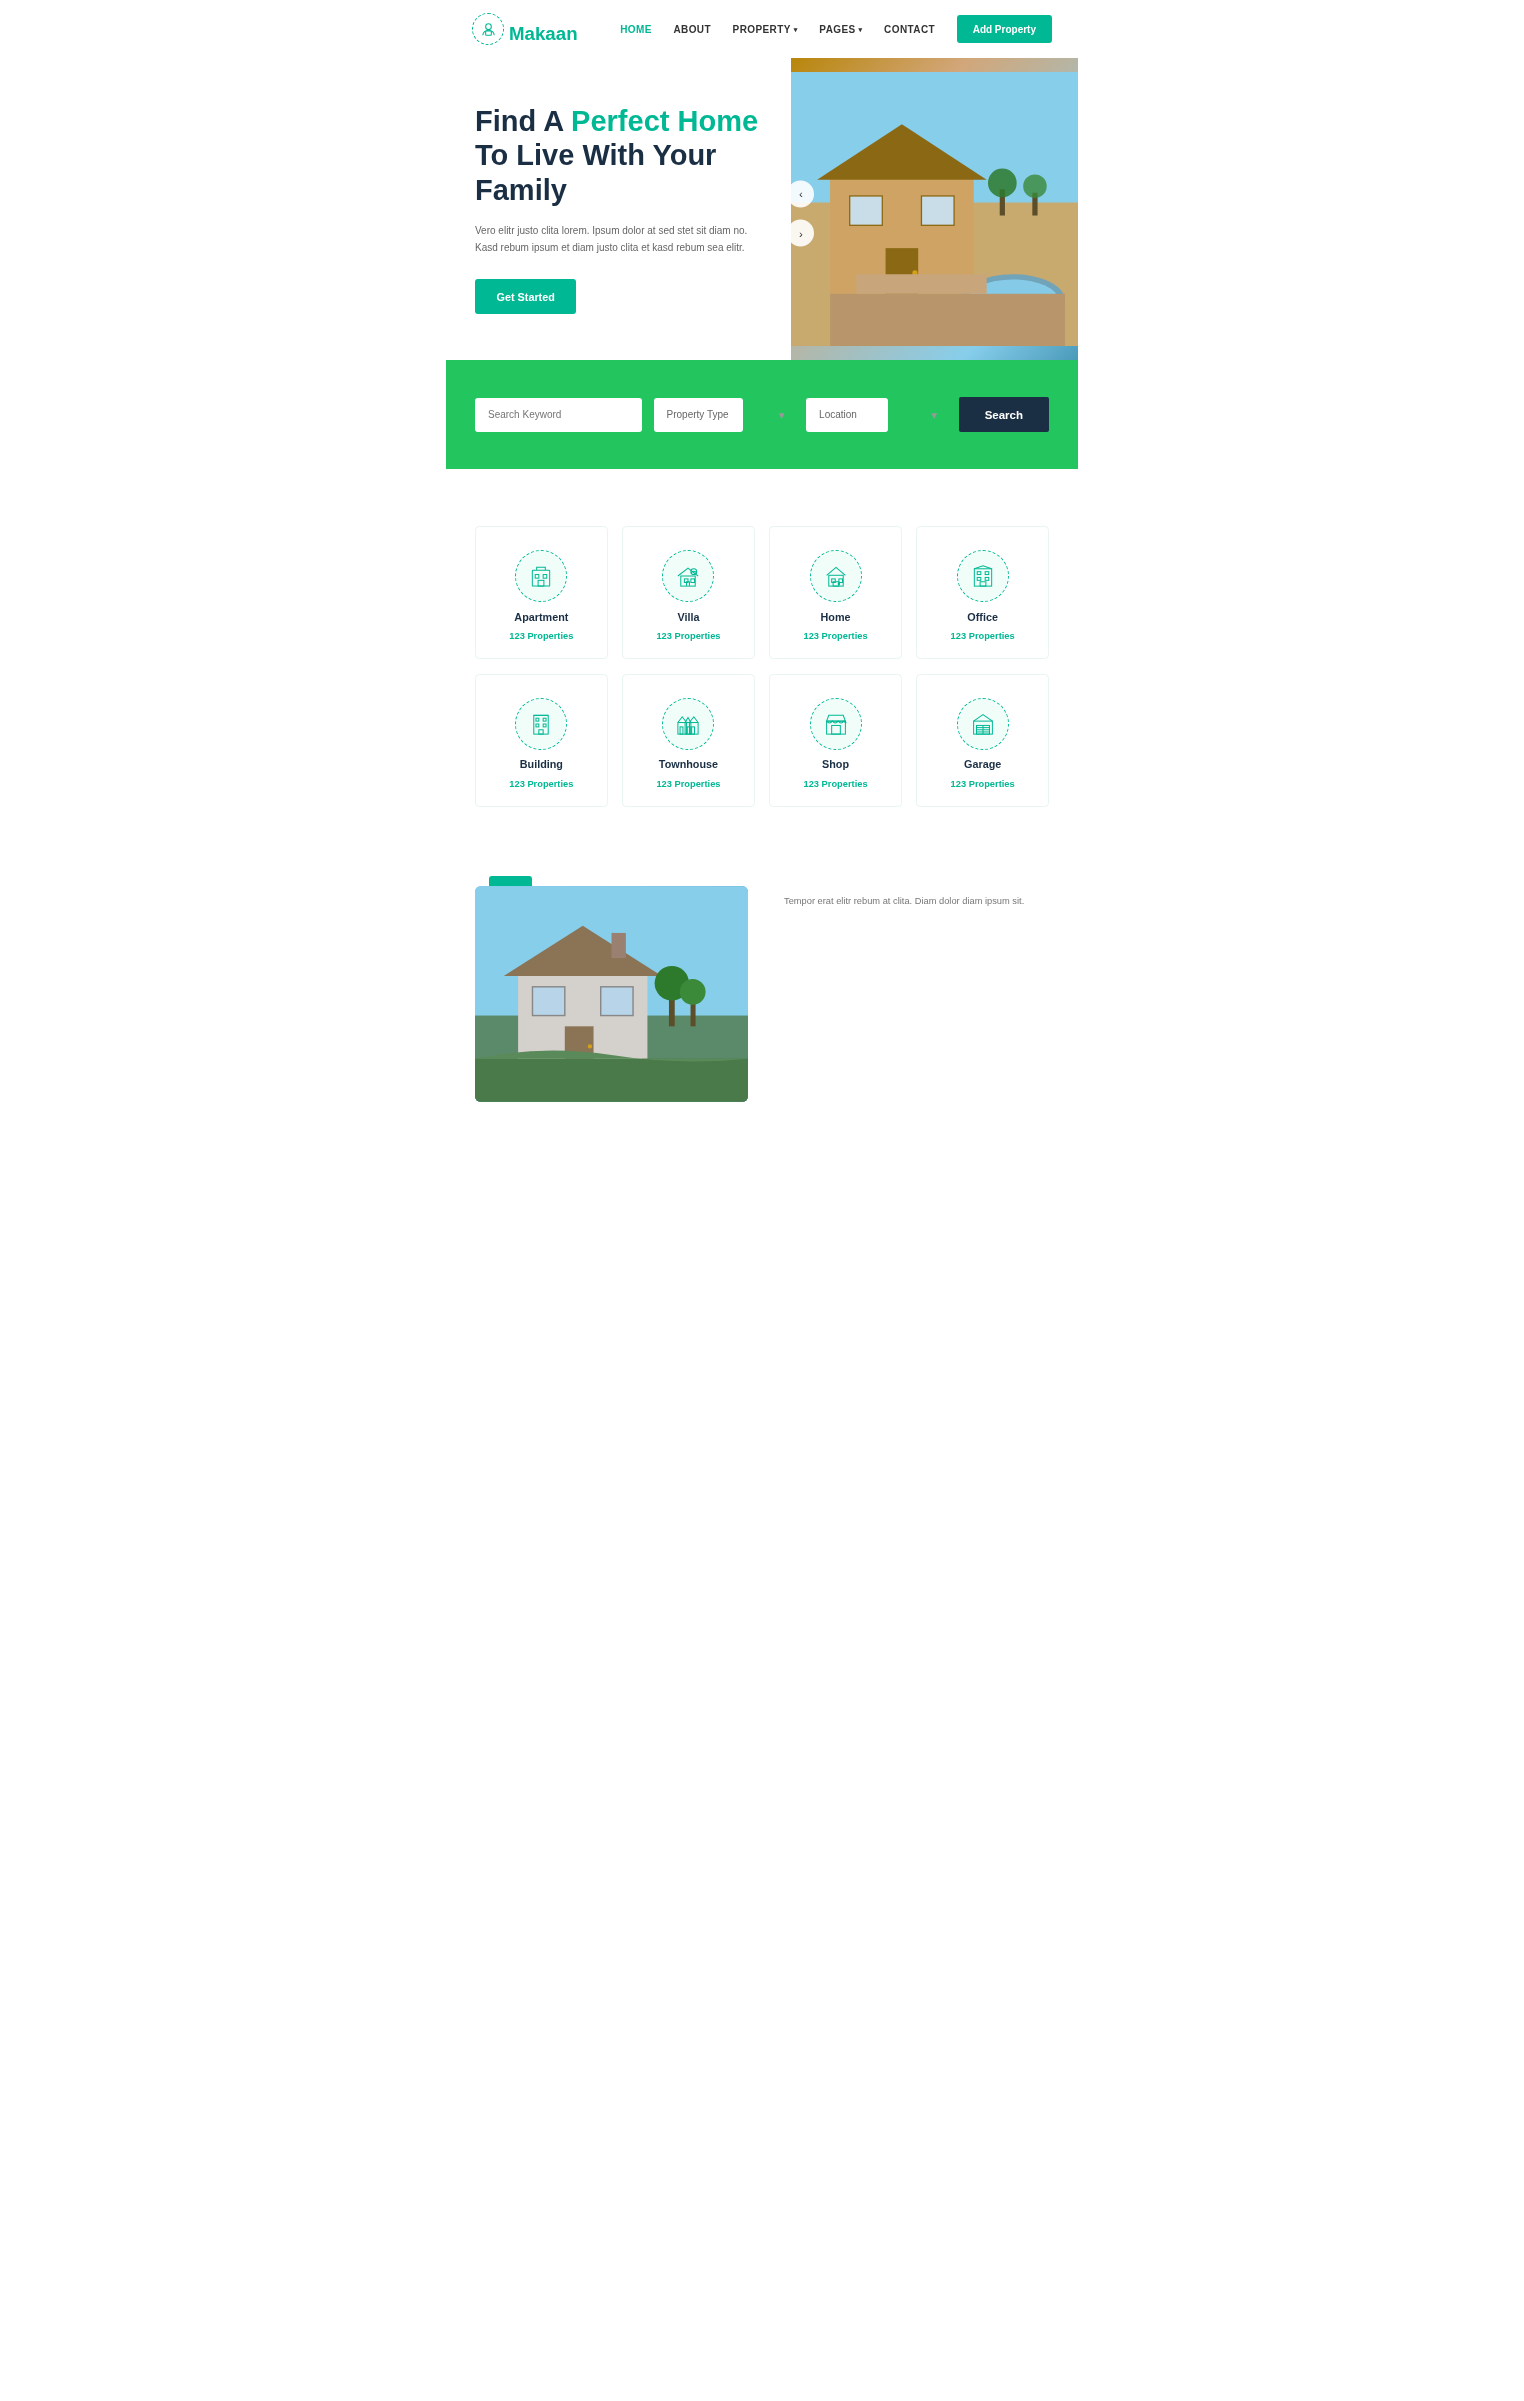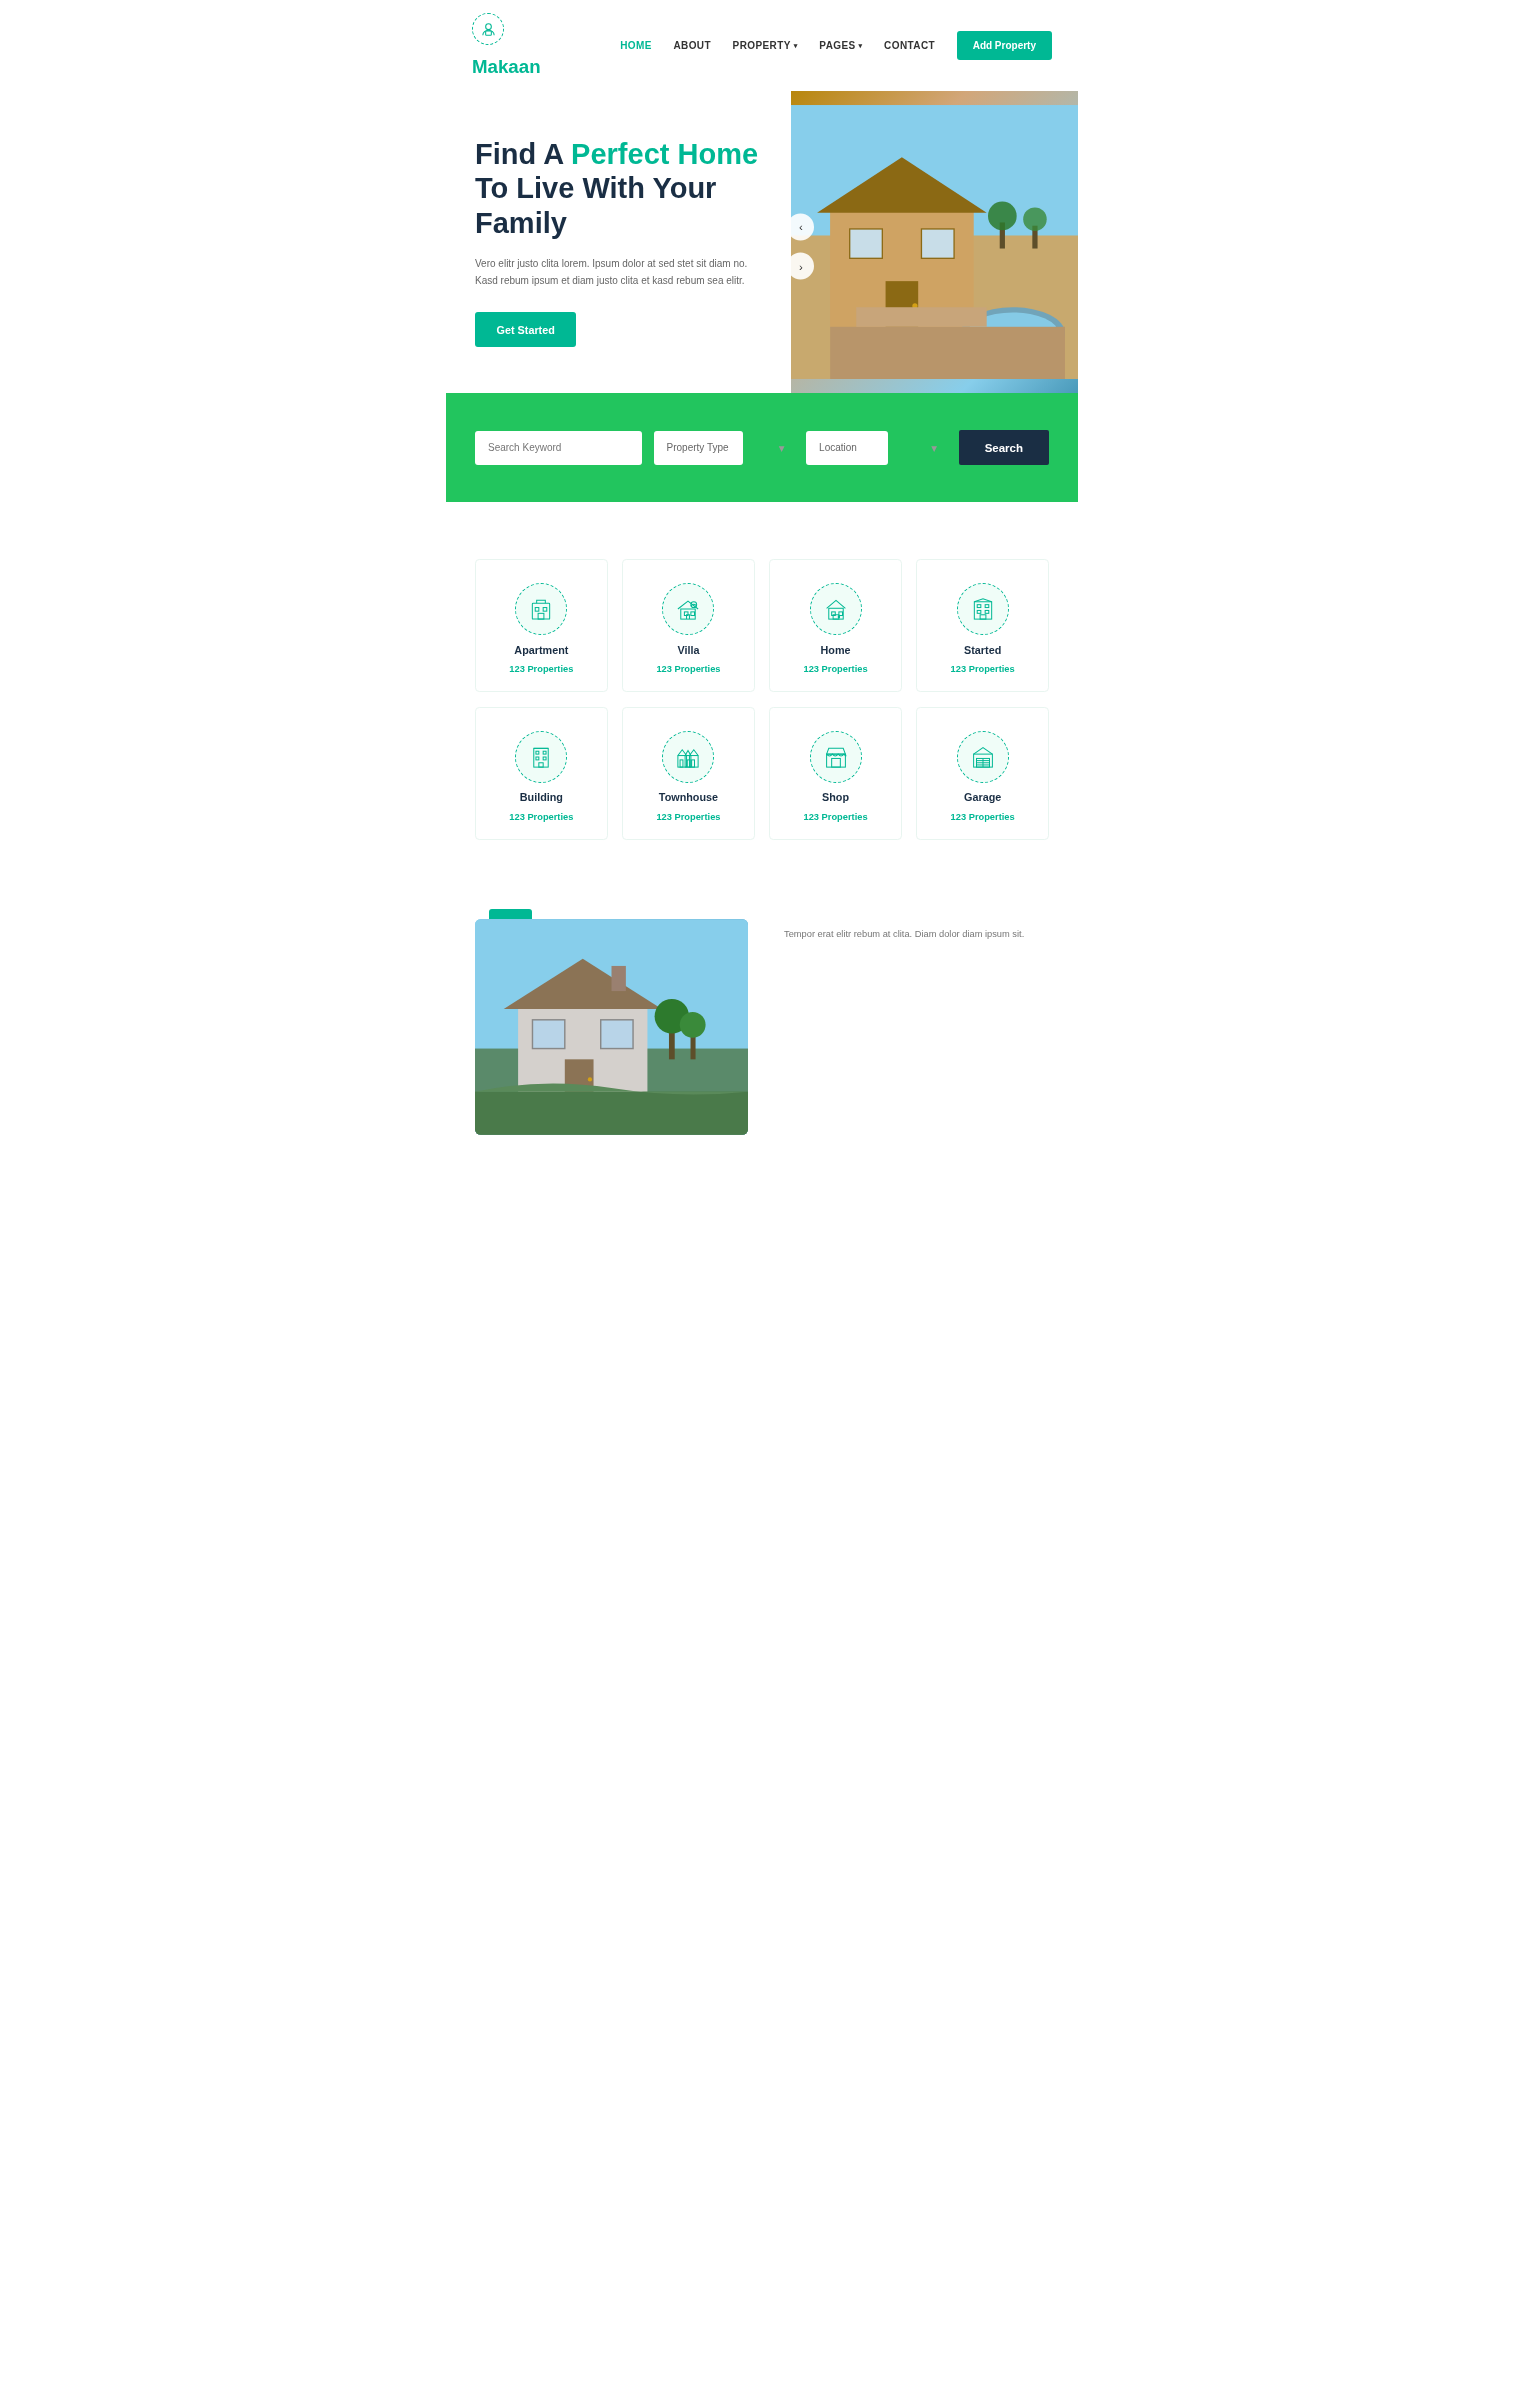--- a/index.html
+++ b/index.html
@@ -9,23 +9,22 @@
     .header {
       background: #fff;
       padding: 13px 26px;
       display: flex;
       align-items: center;
       justify-content: space-between;
       box-shadow: 0 1.4px 5.7px rgba(0,0,0,0.06);
     }
     .logo-area {
       display: flex;
-      align-items: flex-start;
-      gap: 11px;
-      flex-direction: column;
+      align-items: flex-end;
+      gap: 5px;
     }
     .logo-icon {
       width: 32px; height: 32px;
       border: 1.4px dashed #00b894;
       border-radius: 50%;
       display: flex; align-items: center; justify-content: center;
       color: #00b894;
       font-size: 14.4px;
     }
     .logo-text {
@@ -460,21 +459,21 @@
         <svg width="26" height="26" viewBox="0 0 36 36" fill="none" stroke="#00b894" stroke-width="1.4">
           <rect x="6" y="8" width="24" height="24"></rect>
           <rect x="10" y="12" width="5" height="4"></rect>
           <rect x="21" y="12" width="5" height="4"></rect>
           <rect x="10" y="20" width="5" height="4"></rect>
           <rect x="21" y="20" width="5" height="4"></rect>
           <rect x="14" y="26" width="8" height="6"></rect>
           <path d="M6 8 L18 4 L30 8"></path>
         </svg>
       </div>
-      <span class="type-name">Started</span>
+      <span class="type-name">Office</span>
       <span class="type-count">123 Properties</span>
     </div>
 
     <div class="type-card">
       <div class="type-icon">
         <svg width="26" height="26" viewBox="0 0 36 36" fill="none" stroke="#00b894" stroke-width="1.4">
           <rect x="8" y="6" width="20" height="26"></rect>
           <rect x="11" y="10" width="4" height="4"></rect>
           <rect x="21" y="10" width="4" height="4"></rect>
           <rect x="11" y="18" width="4" height="4"></rect>

